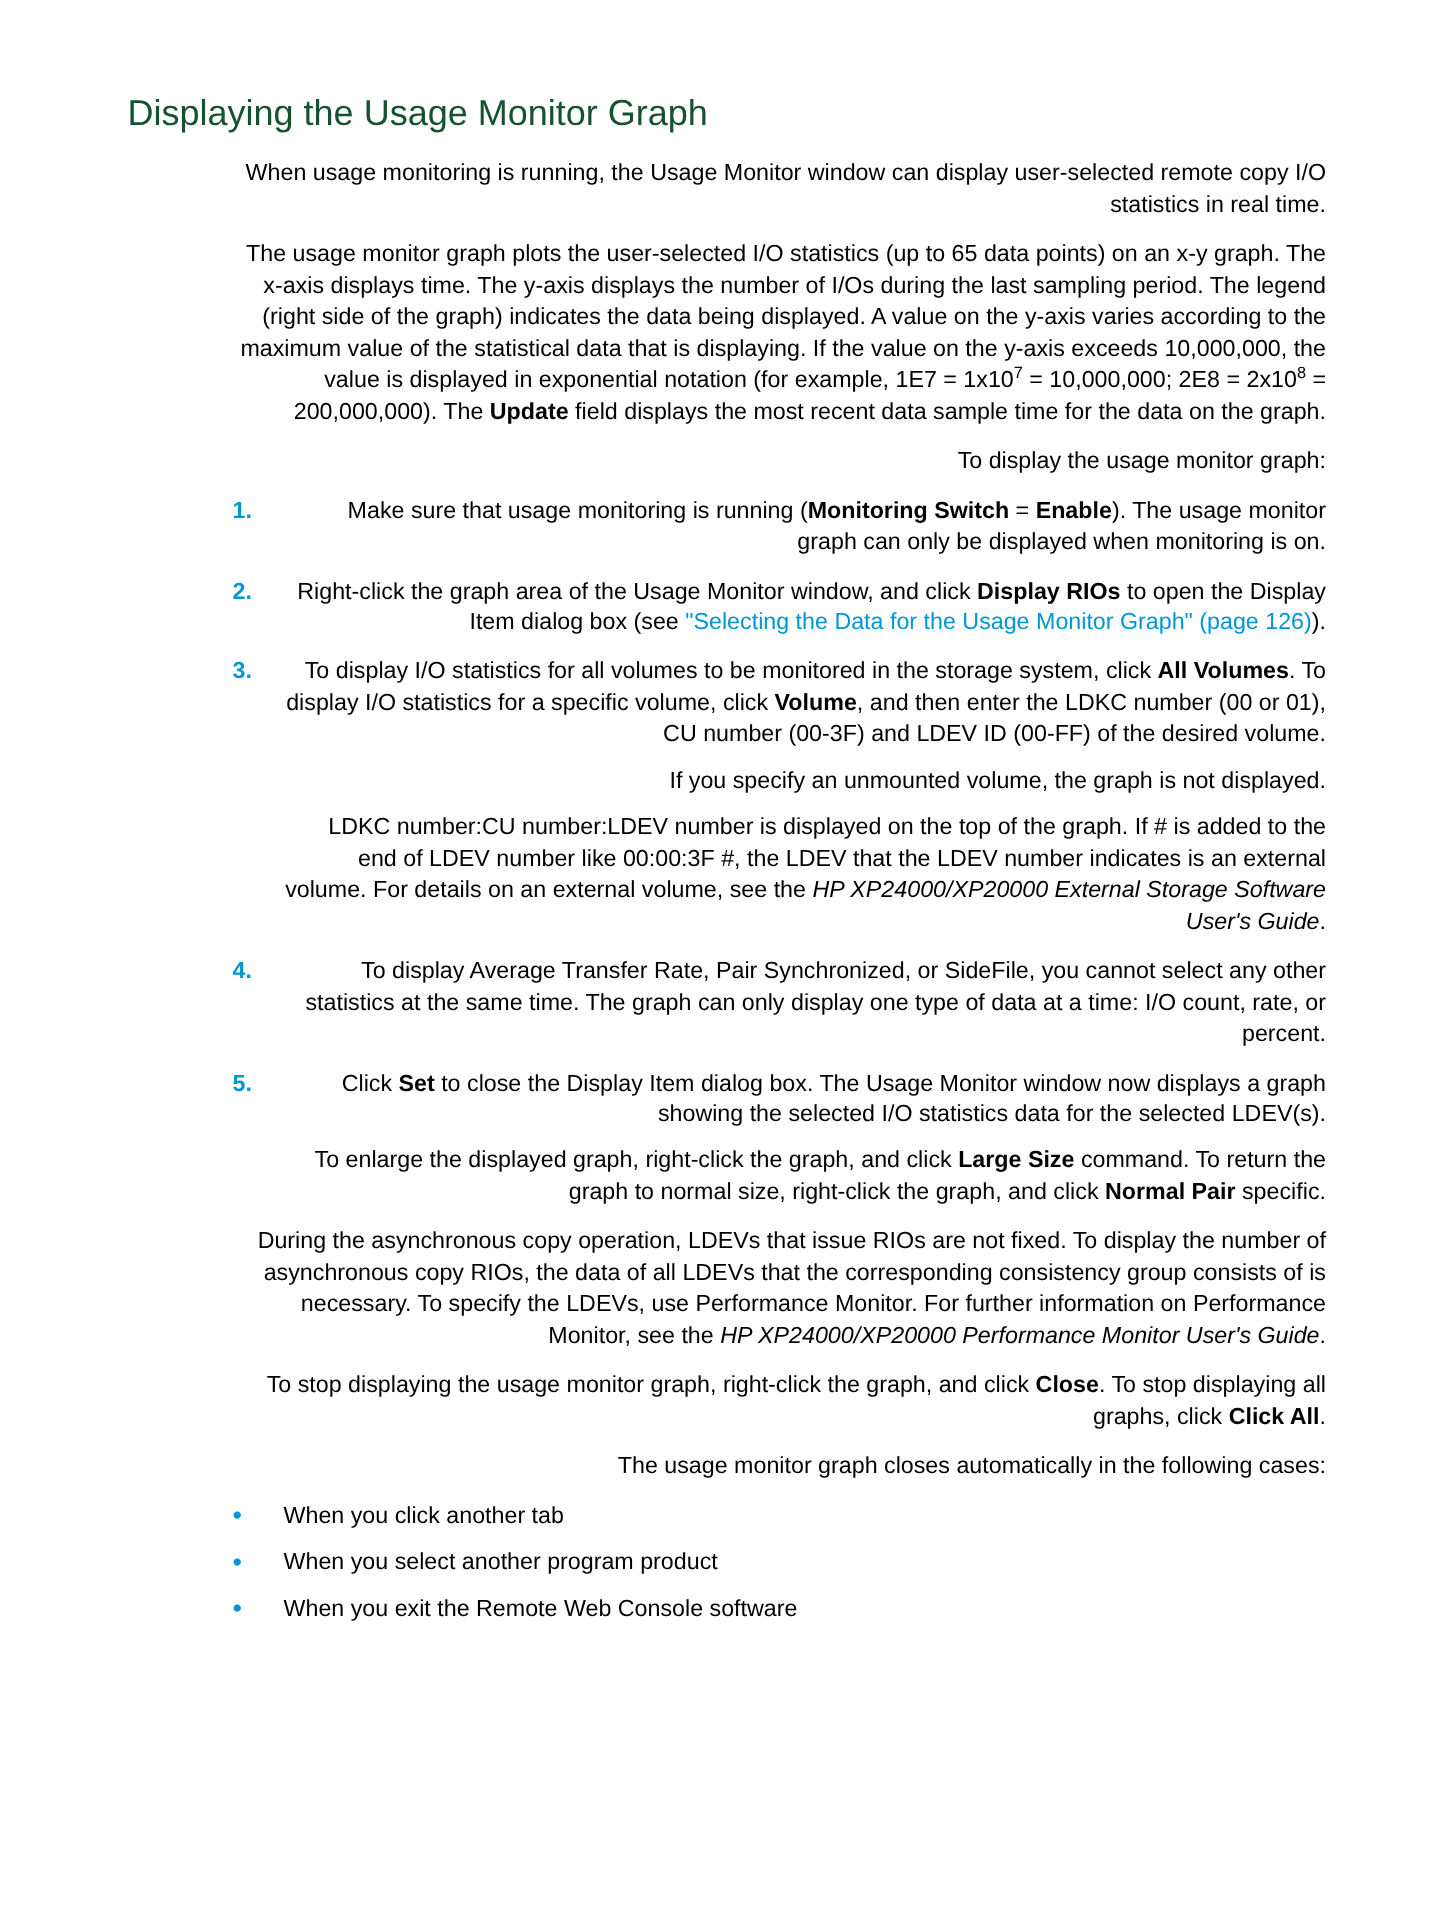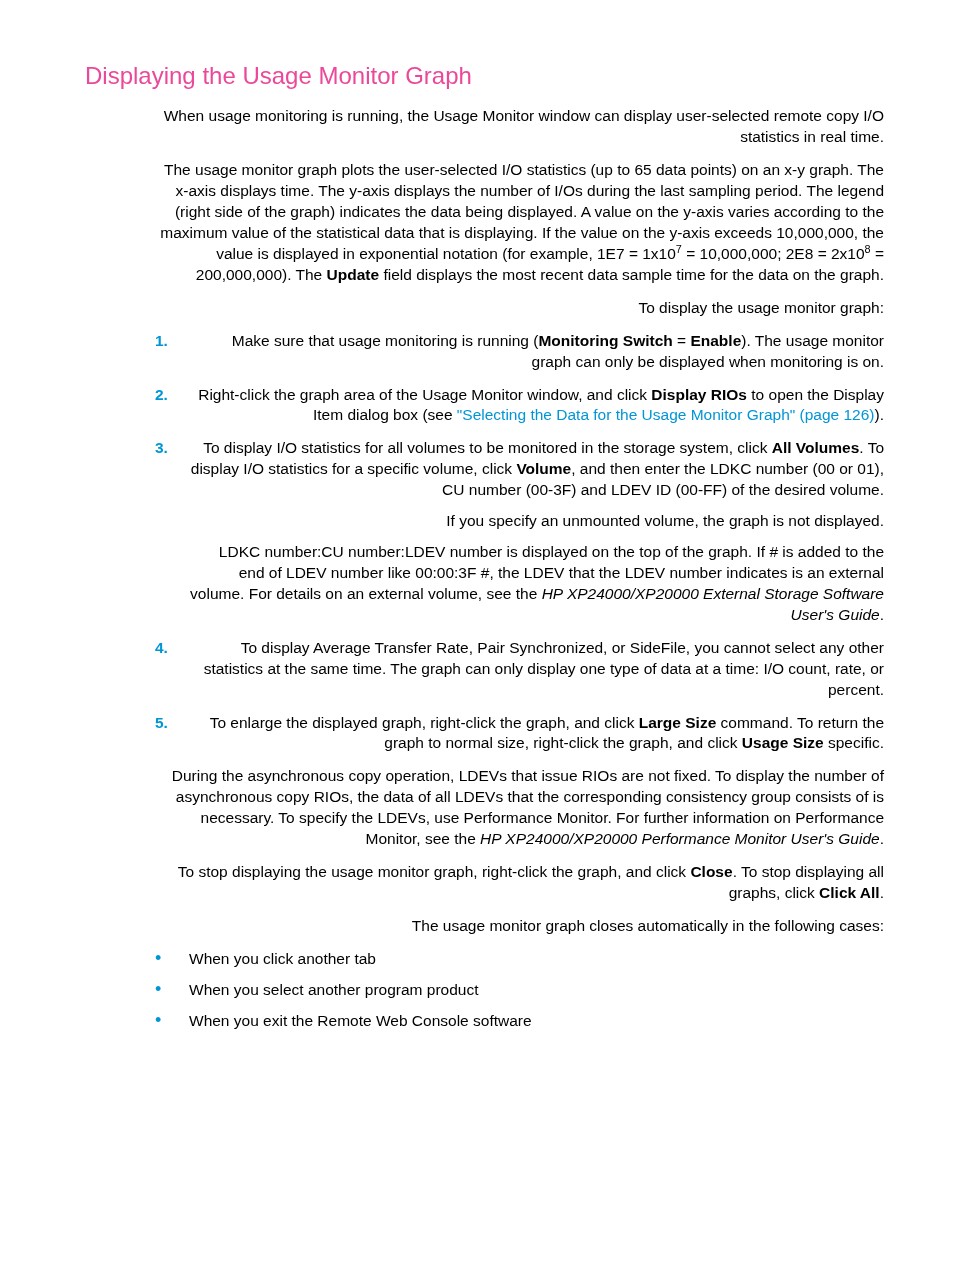--- a/index.html
+++ b/index.html
@@ -10,21 +10,21 @@
     margin: 0;
     padding: 60px 70px 40px 85px;
     width: 954px;
     box-sizing: border-box;
     background: #fff;
   }
   h2 {
     font-family: "Trebuchet MS", "Lucida Grande", Arial, sans-serif;
     font-weight: normal;
     font-size: 24px;
-    color: #ec4899;
+    color: #14532d;
     margin: 0 0 14px 0;
   }
   .content {
     margin-left: 70px;
   }
   p {
     margin: 0 0 12px 0;
     text-align: right;
   }
   ol {
@@ -124,21 +124,22 @@
       </li>
       <li>
         <span class="num">4.</span>
         <div class="body">
           <p><span>To display Average Transfer Rate, Pair Synchronized, or SideFile, you cannot select any other statistics at the same time. The graph can only display one type of data at a time: I/O count, rate, or percent.</span></p>
         </div>
       </li>
       <li>
         <span class="num">5.</span>
         <div class="body">
-          <p><span>To enlarge the displayed graph, right-click the graph, and click </span><b>Large Size</b><span> command. To return the graph to normal size, right-click the graph, and click </span><b>Usage Size</b><span> specific.</span></p>
+          <p><span>Click </span><b>Set</b><span> to close the Display Item dialog box. The Usage Monitor window now displays a graph showing the selected I/O statistics data for the selected LDEV(s).</span></p>
+          <p><span>To enlarge the displayed graph, right-click the graph, and click </span><b>Large Size</b><span> command. To return the graph to normal size, right-click the graph, and click </span><b>Normal Pair</b><span> specific.</span></p>
         </div>
       </li>
     </ol>
 
   <p id="after1"><span>During the asynchronous copy operation, LDEVs that issue RIOs are not fixed. To display the number of asynchronous copy RIOs, the data of all LDEVs that the corresponding consistency group consists of is necessary. To specify the LDEVs, use Performance Monitor. For further information on Performance Monitor, see the </span><em>HP XP24000/XP20000 Performance Monitor User's Guide</em><span>.</span></p>
   <p id="after2"><span>To stop displaying the usage monitor graph, right-click the graph, and click </span><b>Close</b><span>. To stop displaying all graphs, click </span><b>Click All</b><span>.</span></p>
   <p>The usage monitor graph closes automatically in the following cases:</p>
 
   <ul id="bullets">
       <li>

